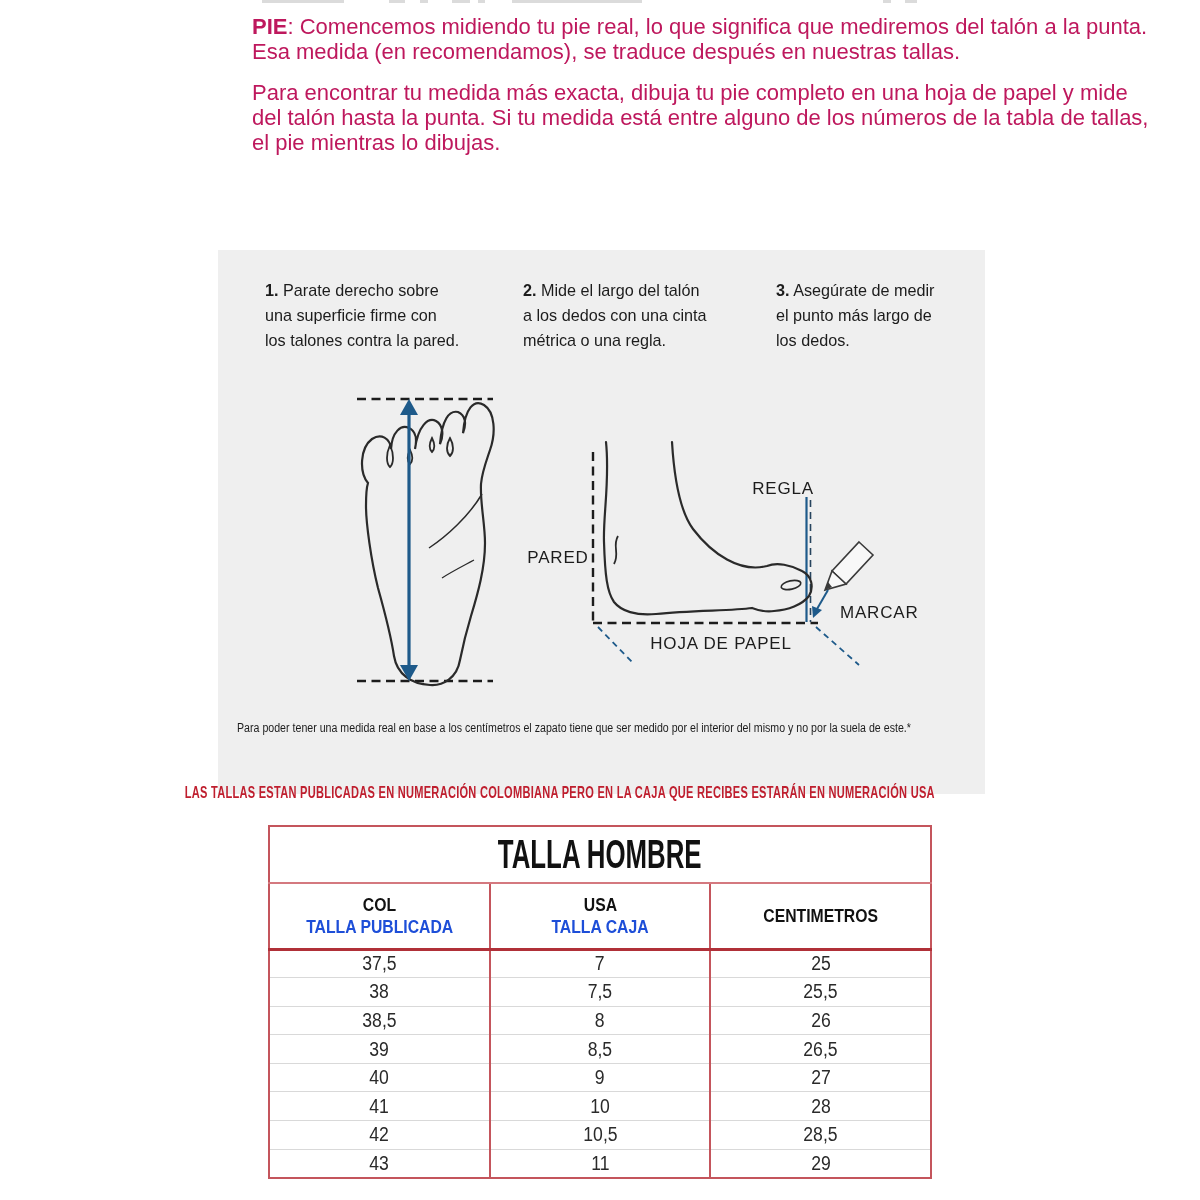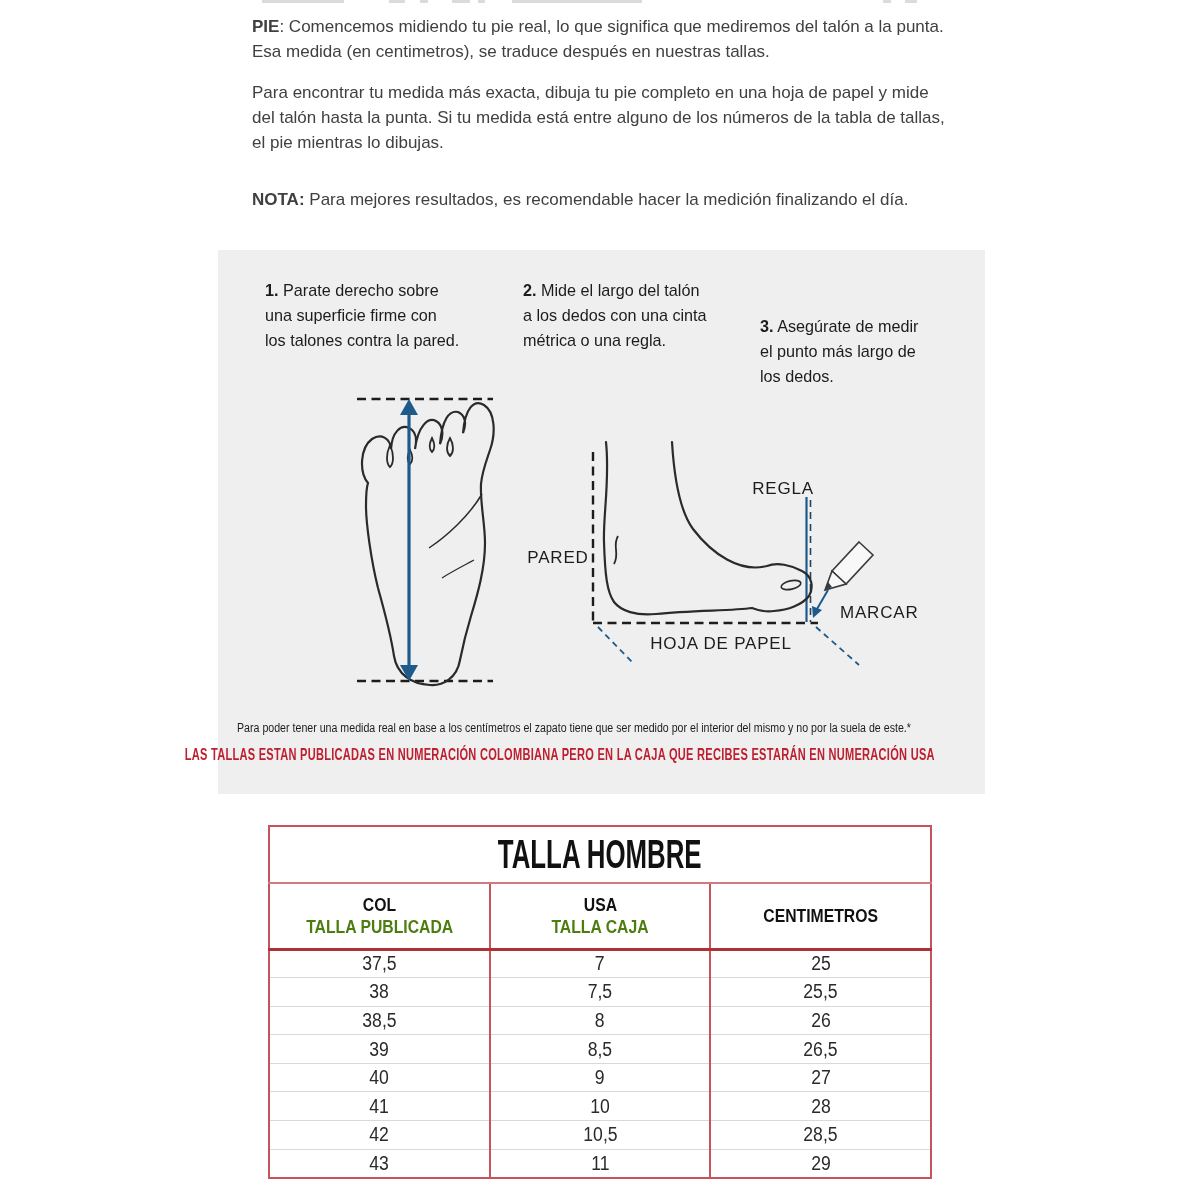--- a/index.html
+++ b/index.html
@@ -3,53 +3,53 @@
 <meta charset="utf-8">
 <style>
   * { margin:0; padding:0; box-sizing:border-box; }
   html,body { background:#ffffff; }
   .page {
     position:relative; width:1200px; height:1200px; overflow:hidden;
     background:#ffffff; font-family:"Liberation Sans", sans-serif; color:#1a1a1a;
   }
   .remnant { position:absolute; top:0; height:3px; background:#bdbdbd; opacity:.55; }
 
-  .para { position:absolute; font-size:17px; line-height:25px; color:#404040; white-space:nowrap; }
+  .para { position:absolute; font-size:22px; line-height:25px; color:#be185d; white-space:nowrap; }
   .para .ln { display:block; }
   .bold { font-weight:bold; }
 
   .panel { position:absolute; left:218px; top:250px; width:767px; height:544px; background:#efefef; }
   .step { position:absolute; font-size:16.2px; line-height:25px; color:#1c1c1c; }
   .step .ln { display:block; white-space:nowrap; }
   .step-num { font-weight:bold; }
 
   .sole-svg { position:absolute; left:127px; top:138px; }
   .side-svg { position:absolute; left:302px; top:180px; }
   .diagram-label { font-size:17px; letter-spacing:.8px; fill:#1c1c1c; font-family:"Liberation Sans", sans-serif; }
 
   .footnote { position:absolute; left:237px; top:721px; font-size:12.5px; color:#1c1c1c;
               white-space:nowrap; transform:scaleX(.85); transform-origin:left center; }
 
-  .notice-wrap { position:absolute; left:0; top:745px; width:1100px; text-align:center; }
+  .notice-wrap { position:absolute; left:0; top:783px; width:1100px; text-align:center; }
   .notice { display:inline-block; font-size:16.5px; font-weight:bold; color:#bf1e2e;
             white-space:nowrap; transform:scaleX(.67); transform-origin:center; letter-spacing:.4px; }
 
   .size-table { position:absolute; left:268px; top:825px; width:664px;
                 border-collapse:collapse; table-layout:fixed; background:#ffffff; }
   .size-table td { padding:0; text-align:center; vertical-align:middle; }
   .tbl-outer { border:2px solid #c4555c; }
   .title-cell { height:57px; border-bottom:2px solid #d4797f;margin-left:34px; }
   .title-text { display:inline-block; font-size:41px; font-weight:bold; color:#111111;
                 white-space:nowrap; transform:scaleX(.63); transform-origin:center; letter-spacing:0; }
   .head-cell { height:66px; border-bottom:3px solid #b03038; }
   .head-cell + .head-cell { border-left:2px solid #c4555c; }
   .hdr-top, .hdr-red { display:block; }
   .hdr-top span, .hdr-red span { display:inline-block; transform:scaleX(.9); transform-origin:center; white-space:nowrap; }
   .hdr-top { font-size:17.5px; font-weight:bold; color:#111111; line-height:22px; }
-  .hdr-red { font-size:17.5px; font-weight:bold; color:#4d7c0f; line-height:22px; }
+  .hdr-red { font-size:17.5px; font-weight:bold; color:#1d4ed8; line-height:22px; }
   .hdr-red span:empty { display:none; }
   .body-row td { height:28.6px; border-top:1px solid #d9d9d9; }
   .body-row td + td { border-left:2px solid #c4555c; }
   .body-row:first-of-type td { border-top:none; }
   .cell-text { display:inline-block; font-size:20px; color:#2a2a2a;
                transform:scaleX(.88); transform-origin:center; white-space:nowrap; }
 </style>
 </head>
 <body>
 
@@ -59,48 +59,45 @@
   <div class="remnant" style="left:389px;width:16px;"></div>
   <div class="remnant" style="left:420px;width:8px;"></div>
   <div class="remnant" style="left:452px;width:18px;"></div>
   <div class="remnant" style="left:478px;width:7px;"></div>
   <div class="remnant" style="left:512px;width:130px;"></div>
   <div class="remnant" style="left:883px;width:8px;"></div>
   <div class="remnant" style="left:905px;width:12px;"></div>
 
   <div class="para" style="left:252px; top:14px;">
     <span class="ln"><span class="bold">PIE</span><span>: Comencemos midiendo tu pie real, lo que significa que mediremos del talón a la punta.</span></span>
-    <span class="ln">Esa medida (en centimetros), se traduce después en nuestras tallas.</span>
+    <span class="ln">Esa medida (en recomendamos), se traduce después en nuestras tallas.</span>
   </div>
 
   <div class="para" style="left:252px; top:80px;">
     <span class="ln">Para encontrar tu medida más exacta, dibuja tu pie completo en una hoja de papel y mide</span>
     <span class="ln">del talón hasta la punta. Si tu medida está entre alguno de los números de la tabla de tallas,</span>
     <span class="ln">el pie mientras lo dibujas.</span>
   </div>
 
-  <div class="para" style="left:252px; top:187px;">
-    <span class="ln"><span class="bold">NOTA:</span> <span>Para mejores resultados, es recomendable hacer la medición finalizando el día.</span></span>
-  </div>
 
   <div class="panel">
 
     <div class="step" style="left:47px; top:28px;">
       <span class="ln"><span class="step-num">1.</span> <span>Parate derecho sobre</span></span>
       <span class="ln">una superficie firme con</span>
       <span class="ln">los talones contra la pared.</span>
     </div>
 
     <div class="step" style="left:305px; top:28px;">
       <span class="ln"><span class="step-num">2.</span> <span>Mide el largo del talón</span></span>
       <span class="ln">a los dedos con una cinta</span>
       <span class="ln">métrica o una regla.</span>
     </div>
 
-    <div class="step" style="left:542px; top:28px;margin-top:36px;">
+    <div class="step" style="left:558px; top:28px;">
       <span class="ln"><span class="step-num">3.</span> <span>Asegúrate de medir</span></span>
       <span class="ln">el punto más largo de</span>
       <span class="ln">los dedos.</span>
     </div>
 
     <svg class="sole-svg" width="160" height="312" viewBox="0 0 160 312">
       <line x1="12" y1="11" x2="148" y2="11" stroke="#1c1c1c" stroke-width="2.4" stroke-dasharray="9 5.5"></line>
       <line x1="12" y1="293" x2="148" y2="293" stroke="#1c1c1c" stroke-width="2.4" stroke-dasharray="9 5.5"></line>
       <path fill="none" stroke="#2a2a2a" stroke-width="2.2" stroke-linecap="round" d="M 23,95
         C 14,84 15,60 27,51 C 36,45 45,50 46,61

